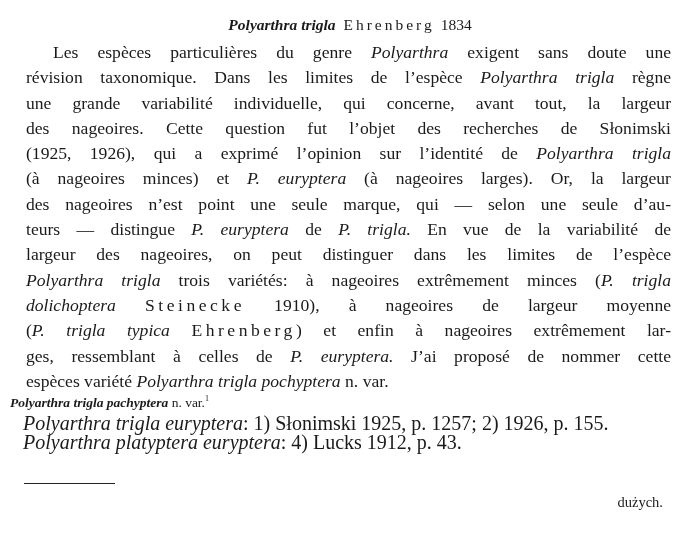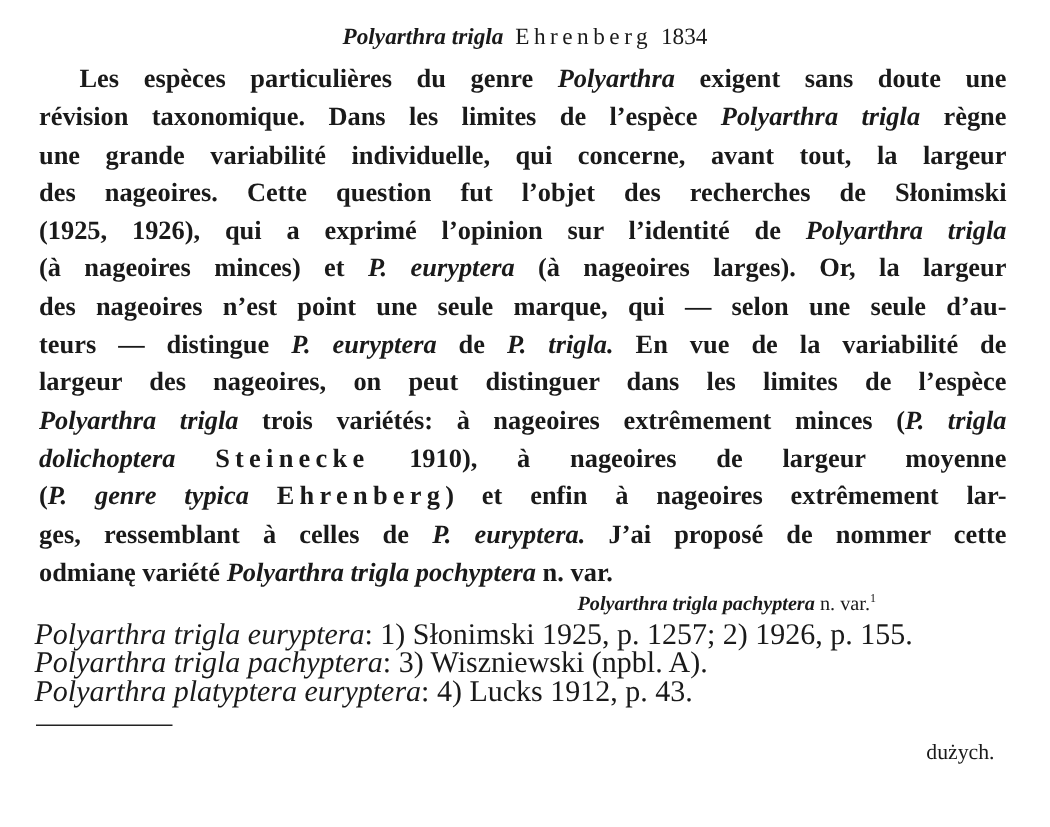--- a/index.html
+++ b/index.html
@@ -13,27 +13,27 @@
     position: absolute; top: 3px; left: 0; width: 700px; text-align: center;
     font-size: 15.5px; line-height: 20px;
   }
   .title .name { font-weight: bold; font-style: italic; }
   .title .author { letter-spacing: 3px; margin-left: 4px; }
   .title .year { margin-left: 2px; }
   .para {
     position: absolute; left: 26px; top: 28px; width: 645px;
     font-size: 17.6px; line-height: 25.3px; text-align: justify;
   }
-  .line { display: block; white-space: nowrap; text-align: justify; text-align-last: justify; font-weight: bold; }
+  .line { display: block; white-space: nowrap; text-align: justify; text-align-last: justify; }
   .line.indent { padding-left: 27px; }
   .line.last { text-align-last: left; }
   .it { font-style: italic; }
   .sp { letter-spacing: 3.5px; }
   .subhead {
-    position: absolute; top: 378px; left: 0; width: 584px; text-align: right;
+    position: absolute; top: 378px; left: 10px; width: 584px; text-align: left;
     font-size: 13.5px; line-height: 18px;
   }
   .subhead .name { font-weight: bold; font-style: italic; }
   .subhead sup { font-size: 8px; }
   .syn {
     position: absolute; left: 23px; top: 402px; width: 600px;
     font-size: 20px; line-height: 19px;
   }
   .syn div { white-space: nowrap; }
   .rule {
@@ -64,33 +64,32 @@
       <span class="line"><span>révision taxonomique. Dans les limites de l’espèce </span><span class="it">Polyarthra trigla</span><span> règne</span></span>
       <span class="line"><span>une grande variabilité individuelle, qui concerne, avant tout, la largeur</span></span>
       <span class="line"><span>des nageoires. Cette question fut l’objet des recherches de Słonimski</span></span>
       <span class="line"><span>(1925, 1926), qui a exprimé l’opinion sur l’identité de </span><span class="it">Polyarthra trigla</span></span>
       <span class="line"><span>(à nageoires minces) et </span><span class="it">P. euryptera</span><span> (à nageoires larges).  Or, la largeur</span></span>
       <span class="line"><span>des nageoires n’est point une seule marque, qui — selon une seule d’au-</span></span>
       <span class="line"><span>teurs — distingue </span><span class="it">P. euryptera</span><span> de </span><span class="it">P. trigla.</span><span> En vue de la variabilité de</span></span>
       <span class="line"><span>largeur des nageoires, on peut distinguer dans les limites de l’espèce</span></span>
       <span class="line"><span class="it">Polyarthra trigla</span><span> trois variétés: à nageoires extrêmement minces (</span><span class="it">P. trigla</span></span>
       <span class="line"><span class="it">dolichoptera</span><span> </span><span class="sp">Steinecke</span><span> 1910), à nageoires de largeur moyenne</span></span>
-      <span class="line"><span>(</span><span class="it">P. genre typica</span><span> </span><span class="sp">Ehrenberg</span><span>) et enfin à nageoires extrêmement lar-</span></span>
+      <span class="line"><span>(</span><span class="it">P. trigla typica</span><span> </span><span class="sp">Ehrenberg</span><span>) et enfin à nageoires extrêmement lar-</span></span>
       <span class="line"><span>ges, ressemblant à celles de </span><span class="it">P. euryptera.</span><span> J’ai proposé de nommer cette</span></span>
-      <span class="line last"><span>odmianę variété </span><span class="it">Polyarthra trigla pochyptera</span><span> n. var.</span></span>
+      <span class="line last"><span>espèces variété </span><span class="it">Polyarthra trigla pochyptera</span><span> n. var.</span></span>
     </div>
 
   <div class="subhead">
     <span class="name">Polyarthra trigla pachyptera</span>
     <span>n. var.</span><sup>1</sup>
   </div>
 
   <div class="syn">
     <div><span class="it">Polyarthra trigla euryptera</span><span>: 1) Słonimski 1925, p. 1257;  2) 1926, p. 155.</span></div>
-    <div><span class="it">Polyarthra trigla pachyptera</span><span>:  3) Wiszniewski (npbl. A).</span></div>
     <div><span class="it">Polyarthra platyptera euryptera</span><span>: 4) Lucks 1912, p. 43.</span></div>
   </div>
 
   <div class="rule"></div>
 
   <div class="foot">
     <span class="fl2">dużych.</span>
   </div>
 
 </div>

